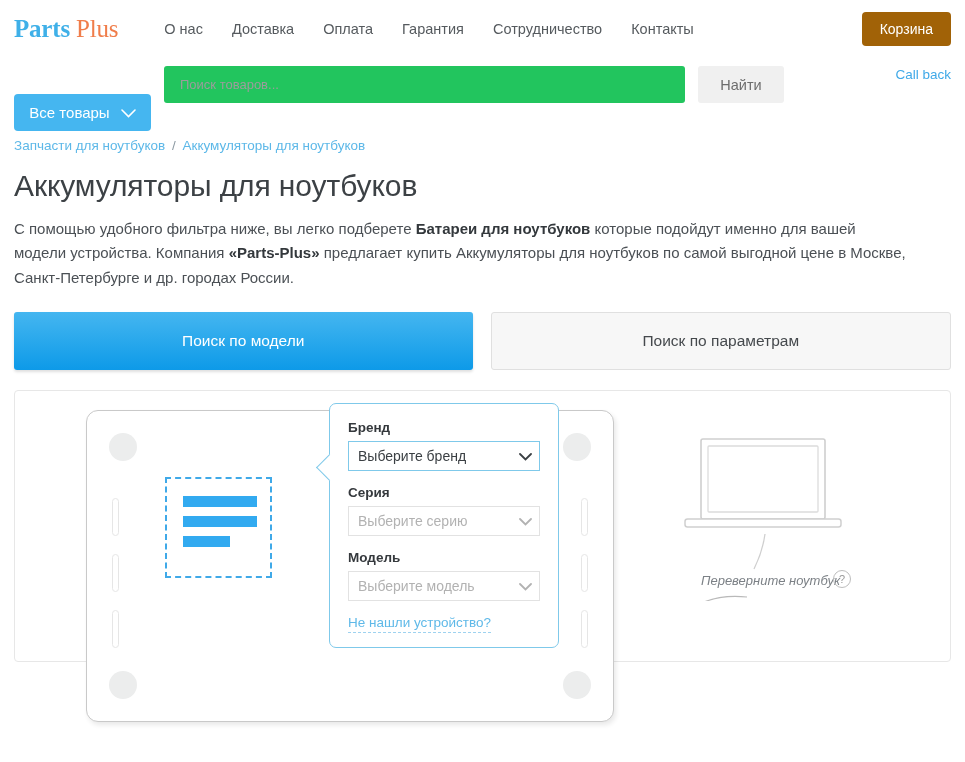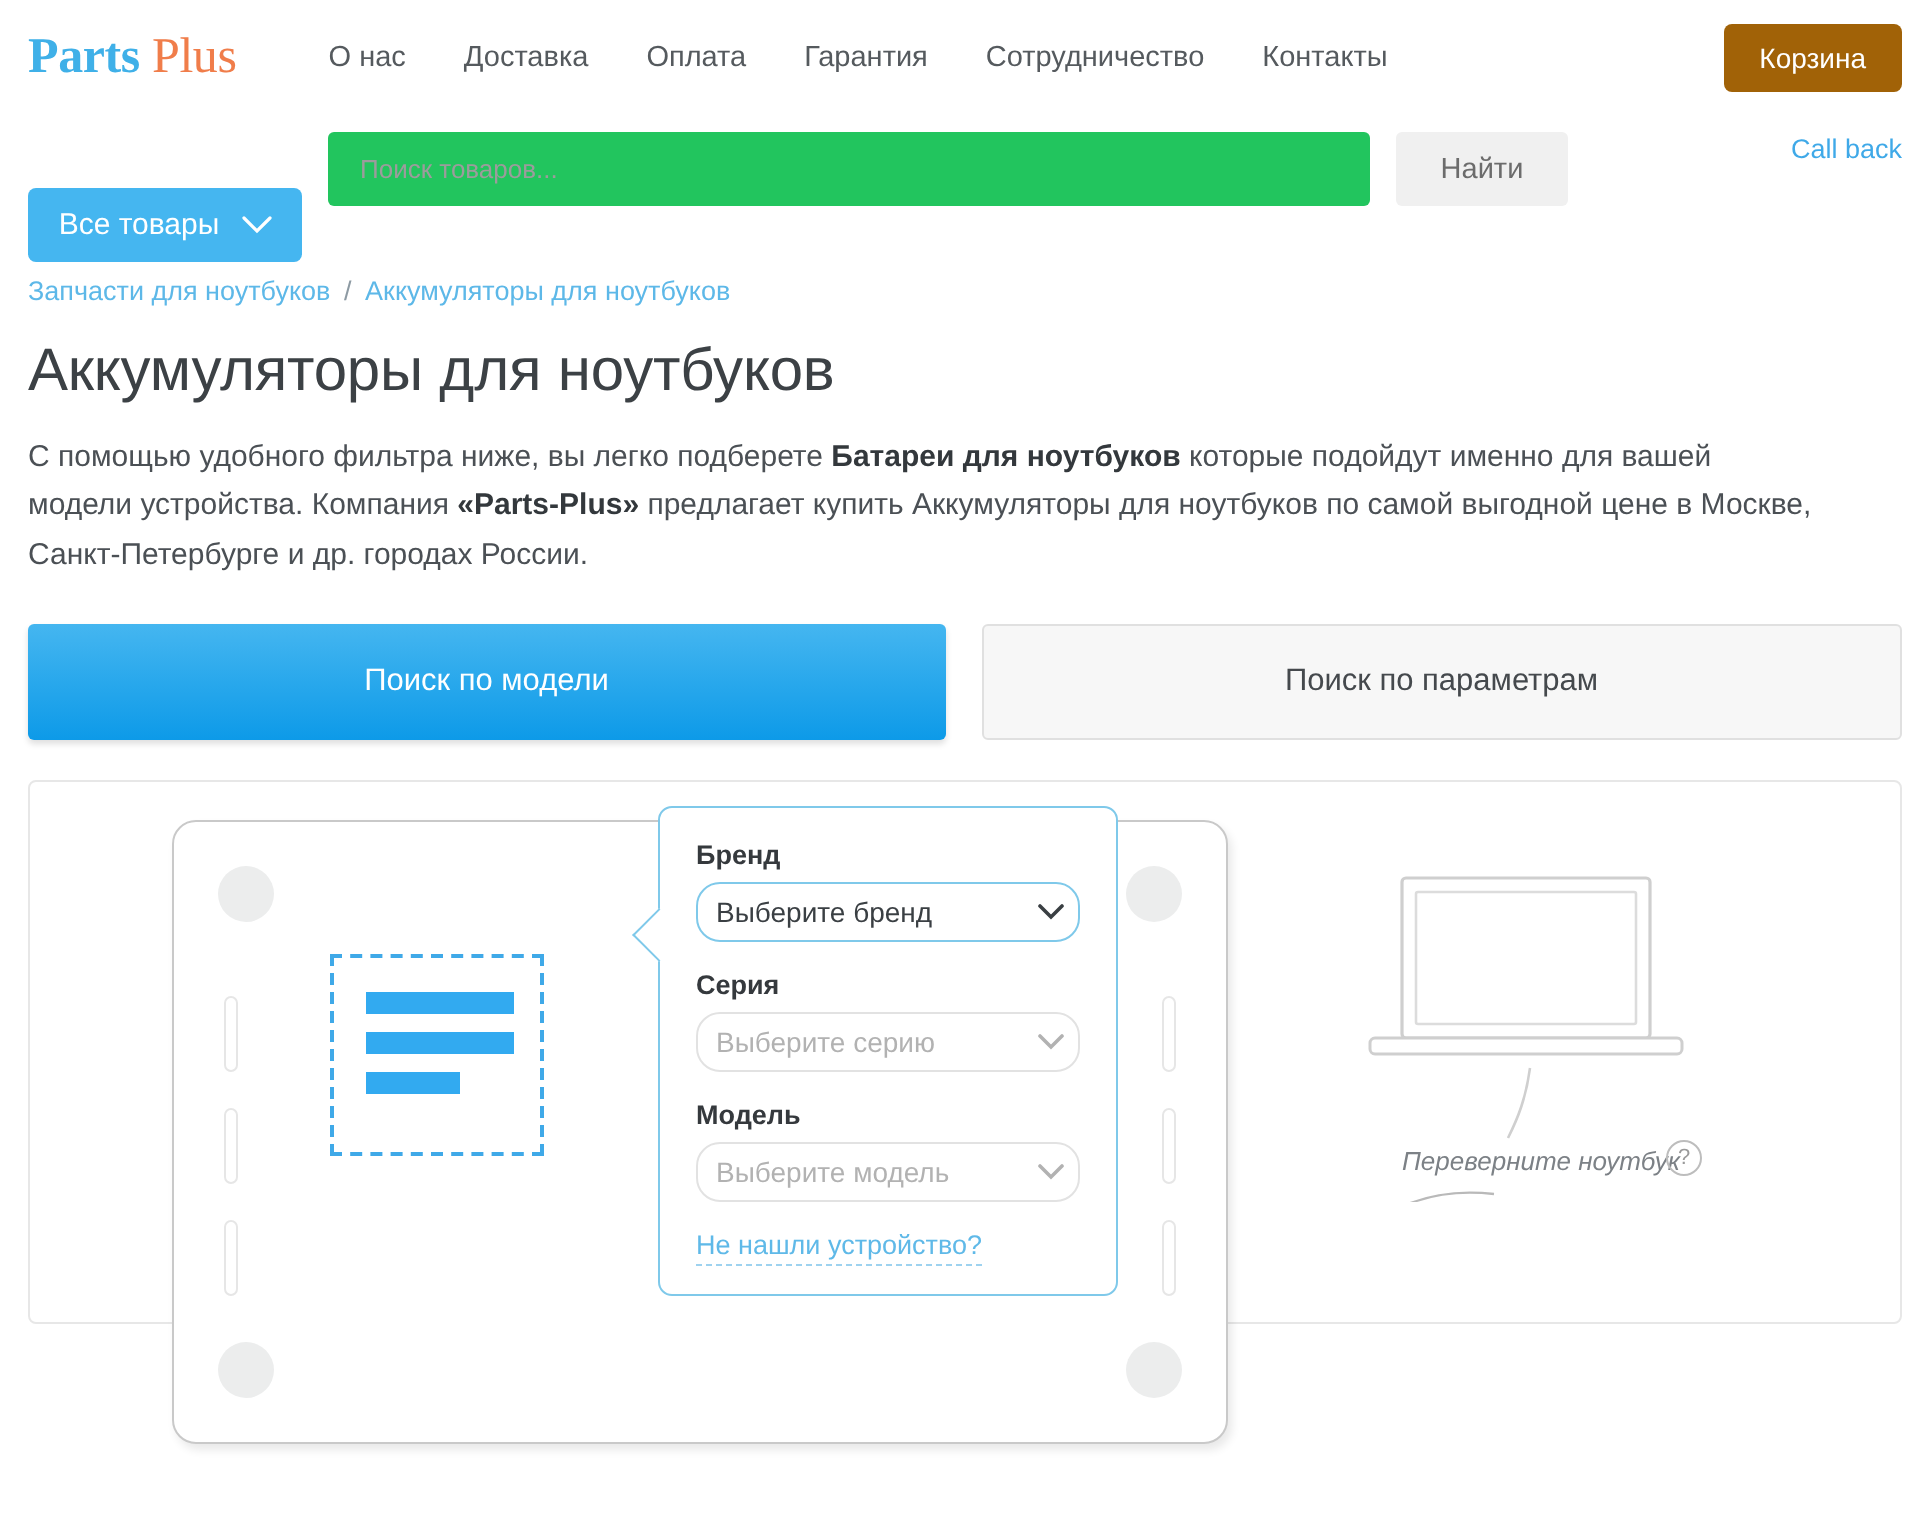--- a/index.html
+++ b/index.html
@@ -281,21 +281,21 @@
     font-weight: bold;
     color: #35393d;
     margin-bottom: 6px;
   }
   .field-label.spaced { margin-top: 14px; }
 
   .select-wrap { position: relative; }
   .sel {
     width: 100%;
     height: 30px;
-    border-radius: 12px;
+    border-radius: 0;
     font-size: 14px;
     font-family: inherit;
     padding: 0 26px 0 9px;
     background: #fff;
     appearance: none;
     -webkit-appearance: none;
     outline: none;
     cursor: pointer;
   }
   .sel-active { border: 1px solid #7fc9ea; color: #3a3f43; }

